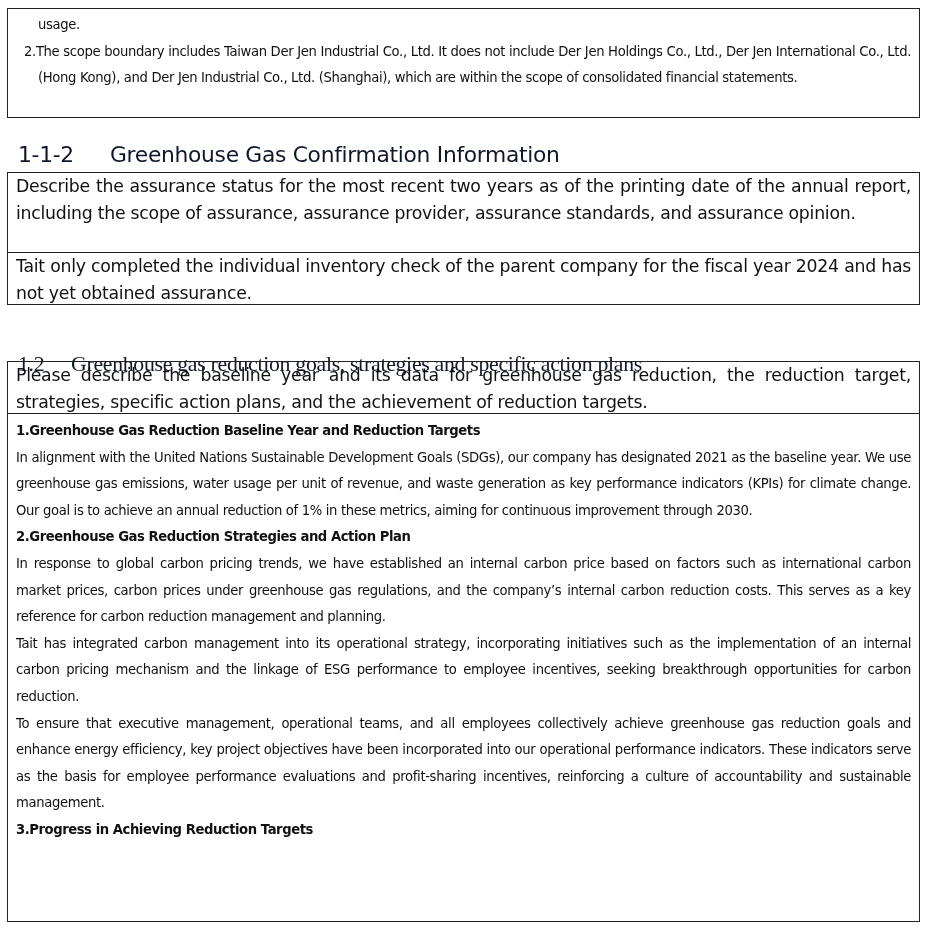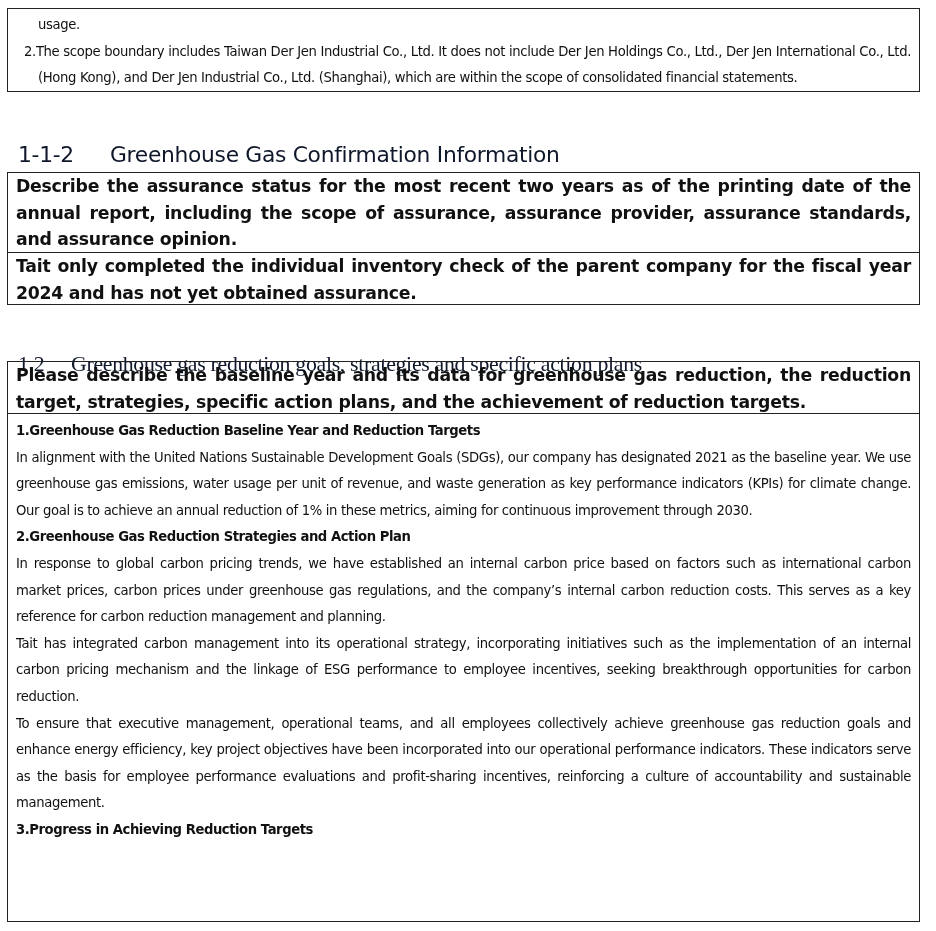--- a/index.html
+++ b/index.html
@@ -10,36 +10,36 @@
   .box {
     position: absolute; left: 7px; width: 913px;
     border: 1px solid #222; box-sizing: border-box;
   }
   .small {
     font-size: 13.2px; letter-spacing: -0.35px; word-spacing: 0px;
     line-height: 26.6px; text-align: justify; text-align-last: left;
   }
   .large {
     font-size: 17.3px; letter-spacing: -0.25px;
-    line-height: 26.5px; text-align: justify; text-align-last: left; font-weight: bold;
+    line-height: 26.5px; text-align: justify; text-align-last: left;
   }
   .heading {
     position: absolute; left: 18px; font-size: 21.8px; letter-spacing: -0.3px;
     font-weight: normal; margin: 0; color: #0f172a; white-space: nowrap;
   }
   .heading .num { display: inline-block; }
   .row { border-bottom: 1px solid #222; }
   .row:last-child { border-bottom: none; }
   .p { margin: 0; }
   .sub { font-weight: bold; margin: 0; letter-spacing: -0.45px; }
 </style>
 </head>
 <body>
 
-<div class="box small" style="top:8px; height:84px; padding:3px 8px 0 8px;">
+<div class="box small" style="top:8px; height:110px; padding:3px 8px 0 8px;">
   <p class="p" style="padding-left:22px;">usage.</p>
   <p class="p" style="padding-left:22px; text-indent:-14px;">2.The scope boundary includes Taiwan Der Jen Industrial Co., Ltd. It does not include Der Jen Holdings Co., Ltd., Der Jen International Co., Ltd. (Hong Kong), and Der Jen Industrial Co., Ltd. (Shanghai), which are within the scope of consolidated financial statements.</p>
 </div>
 
 <h2 class="heading" style="top:142px;">
   <span class="num" style="width:92px;">1-1-2</span><span>Greenhouse Gas Confirmation Information</span>
 </h2>
 
 <div class="box large" style="top:172px; height:133px;">
   <div class="row" style="padding:0 8px; height:80px; box-sizing:border-box;">

